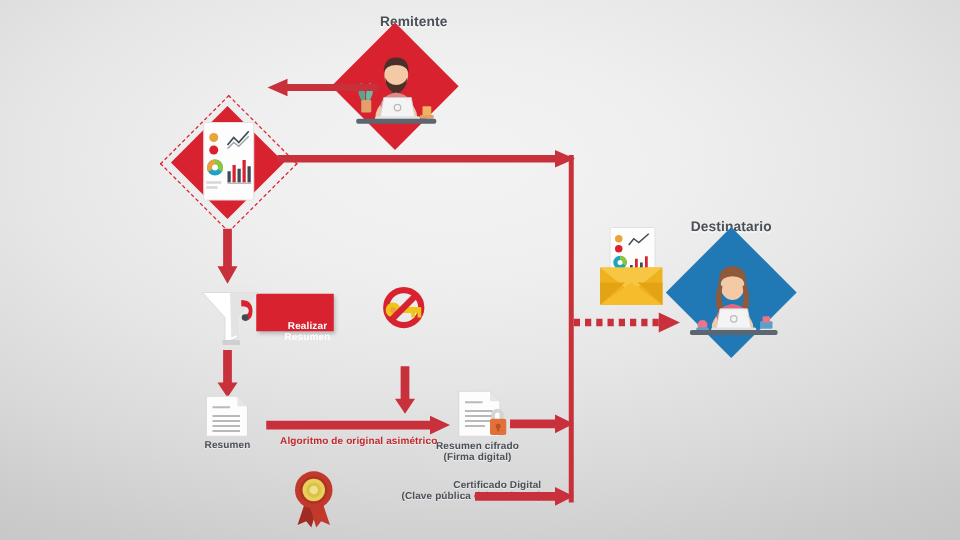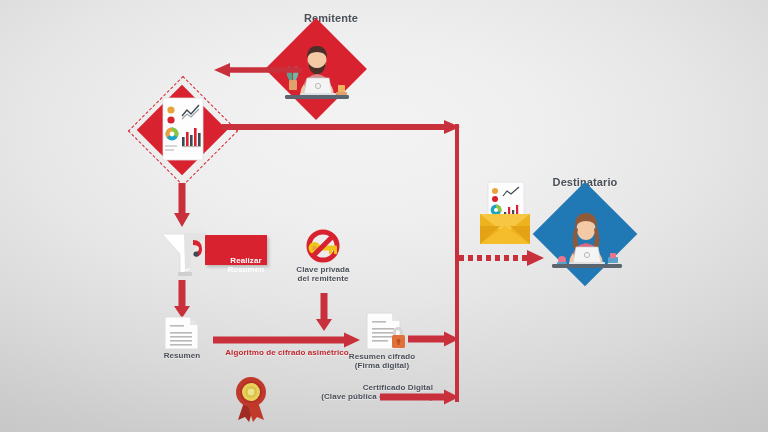--- a/index.html
+++ b/index.html
@@ -130,33 +130,31 @@
     <rect x="6" y="16" width="22" height="1.6" fill="#b9b9b9"></rect>
     <rect x="6" y="20" width="22" height="1.6" fill="#b9b9b9"></rect>
     <rect x="6" y="24" width="22" height="1.6" fill="#b9b9b9"></rect>
     <rect x="6" y="28" width="22" height="1.6" fill="#b9b9b9"></rect>
   </svg>
   <div class="lbl" style="left:144px;top:351px;width:76px;font-size:8px;">Resumen</div>
 
   <svg class="abs" style="left:213px;top:332px;" width="148" height="16" viewBox="0 0 148 16">
     <path d="M0 4.5 H131 V0.5 L147 8 L131 15.5 V11.5 H0 Z" fill="#c8303c"></path>
   </svg>
-  <div class="lbl lbl-red" style="left:213px;top:348px;width:148px;font-size:8px;">Algoritmo de cifrado asimétrico</div>
+  <div class="lbl lbl-red" style="left:213px;top:348px;width:148px;font-size:8px;">Algoritmo de original asimétrico</div>
 
   <svg class="abs" style="left:303px;top:230px;" width="40" height="34" viewBox="0 0 40 34">
     <circle cx="20" cy="16" r="14" fill="none" stroke="#d8222f" stroke-width="5"></circle>
     <circle cx="11.5" cy="18" r="6" fill="#f0c419"></circle>
     <circle cx="11.5" cy="18" r="2.3" fill="#e8a33d"></circle>
     <rect x="16" y="15.6" width="18" height="4.8" rx="1" fill="#f0c419"></rect>
     <rect x="26" y="20" width="3" height="4" fill="#f0c419"></rect>
     <rect x="31" y="20" width="3" height="4" fill="#f0c419"></rect>
     <line x1="9" y1="27" x2="31" y2="5" stroke="#d8222f" stroke-width="5"></line>
   </svg>
-  <div class="lbl" style="left:281px;top:265px;width:84px;font-size:8px;">Clave  privada
-del remitente</div>
 
   <svg class="abs" style="left:315px;top:293px;" width="18" height="40" viewBox="0 0 18 40">
     <path d="M5.5 0 H12.5 V26 H17 L9 38 L1 26 H5.5 Z" fill="#c8303c"></path>
   </svg>
 
   <svg class="abs" style="left:366px;top:312px;" width="44" height="40" viewBox="0 0 44 40">
     <path d="M1 1 H26 L34 9 V37 H1 Z" fill="#fdfdfd" stroke="#dadada" stroke-width=".9"></path>
     <path d="M26 1 L34 9 H26 Z" fill="#e6e6e6"></path>
     <rect x="6" y="9" width="14" height="1.6" fill="#b9b9b9"></rect>
     <rect x="6" y="16" width="22" height="1.6" fill="#b9b9b9"></rect>

